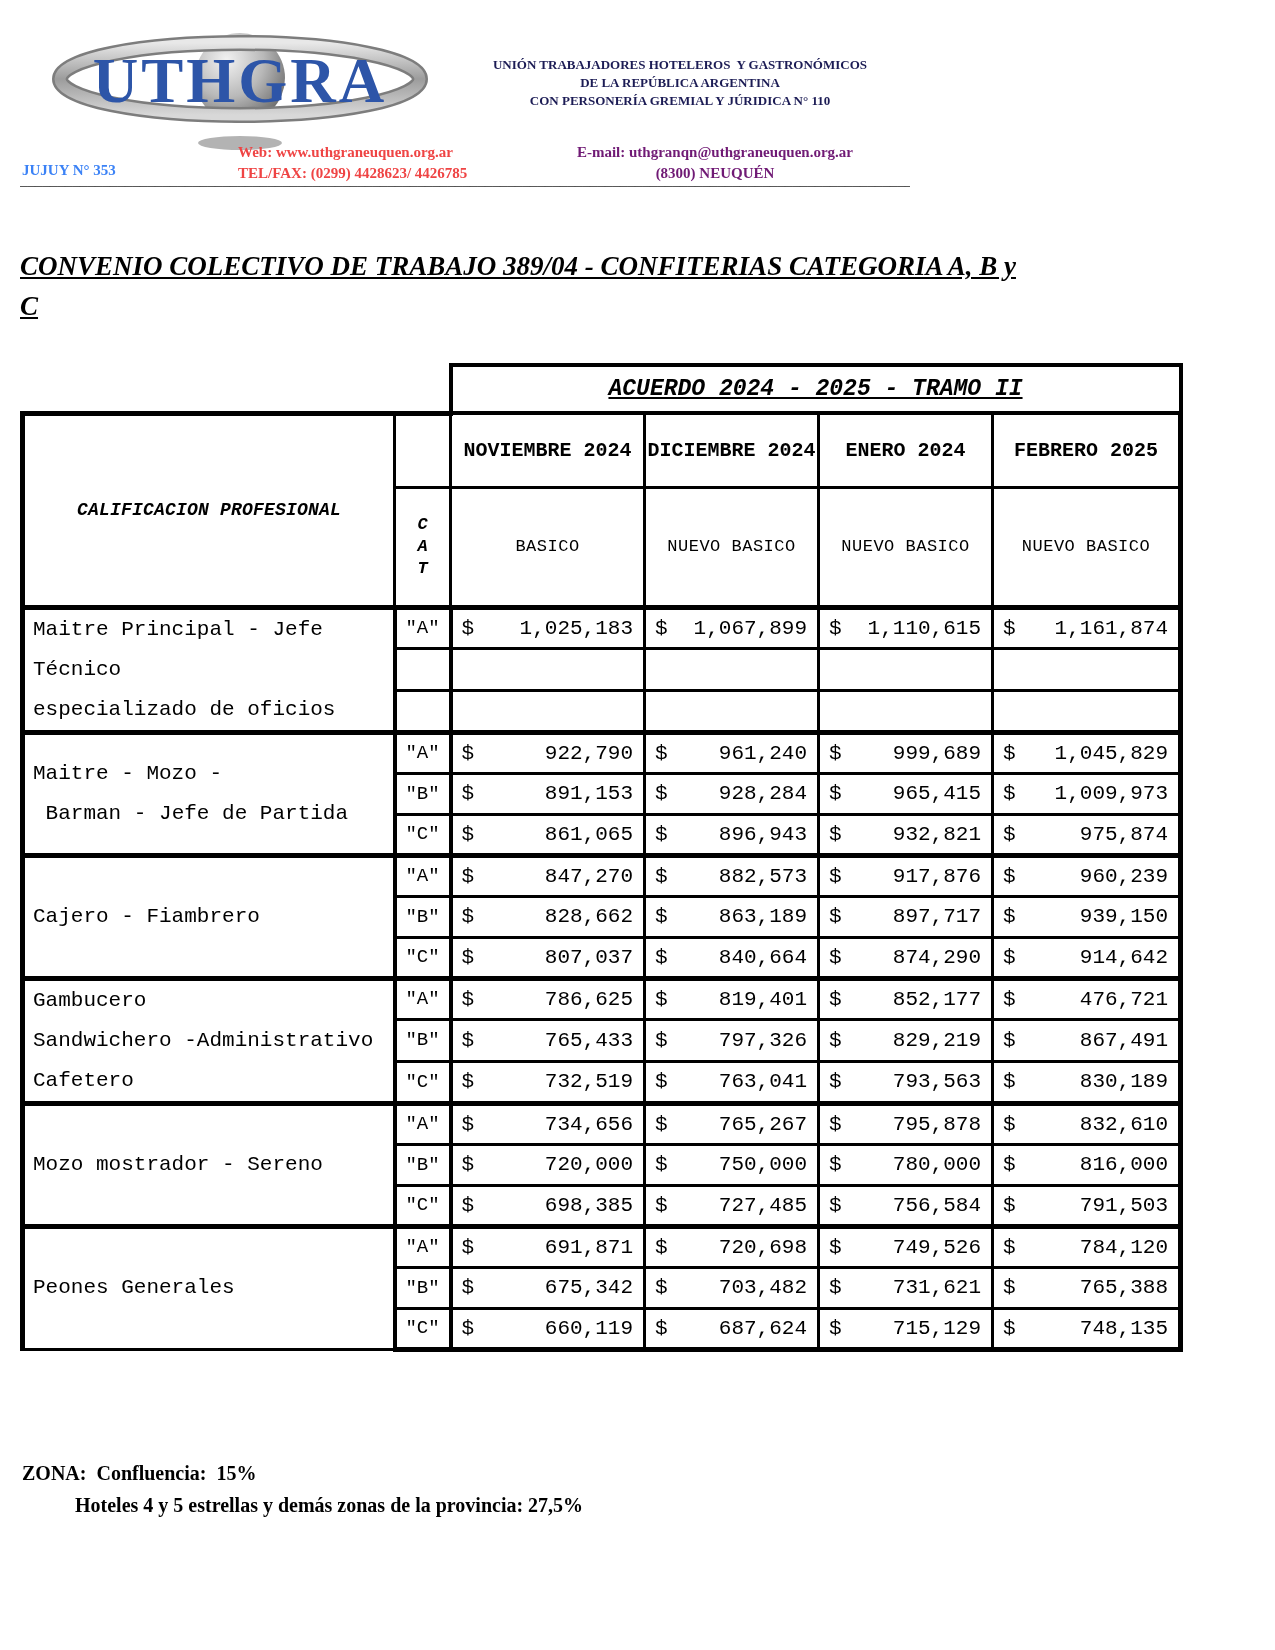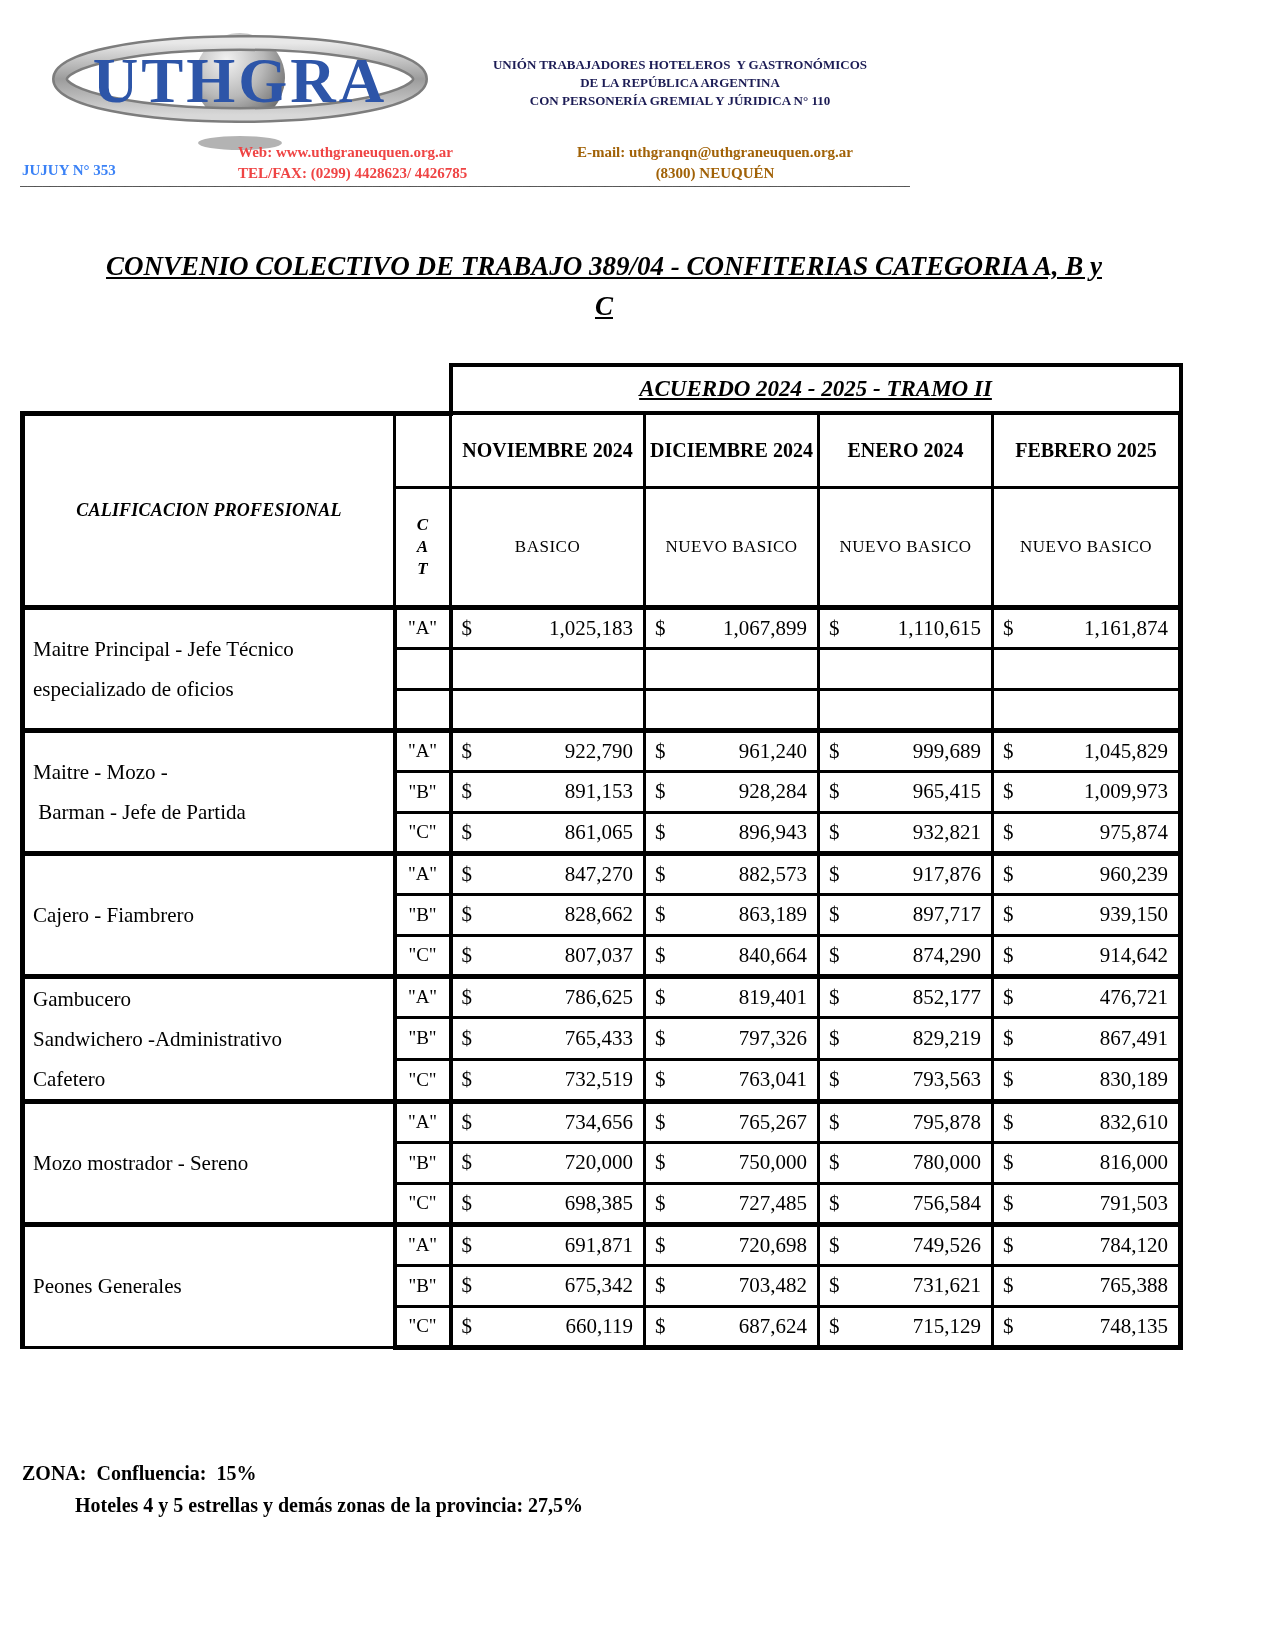--- a/index.html
+++ b/index.html
@@ -8,30 +8,30 @@
     font-family:"Liberation Serif","DejaVu Serif",serif;color:#000;overflow:hidden;
   }
   
   .logo{position:absolute;left:45px;top:26px;width:390px;height:126px;}
   .org-block{position:absolute;left:430px;top:56px;width:500px;text-align:center;
     color:#1c1c55;font-weight:bold;font-size:13px;line-height:18px;}
   .org-line{white-space:pre;}
   .contact-address{position:absolute;left:22px;top:162px;color:#3b82f6;font-weight:bold;font-size:15px;}
   .contact-mid{position:absolute;left:238px;top:142px;color:#ef4444;font-weight:bold;font-size:15px;line-height:21px;}
   .contact-right{position:absolute;left:555px;top:142px;width:320px;text-align:center;
-    color:#a16207;font-weight:bold;font-size:15px;line-height:21px;}
+    color:#701a75;font-weight:bold;font-size:15px;line-height:21px;}
   .separator{position:absolute;left:20px;top:172px;width:890px;height:24px;overflow:hidden;
     font-size:15px;color:#222;white-space:nowrap;letter-spacing:0;}
   
-  .doc-title{position:absolute;left:20px;top:246px;width:1168px;text-align:center;
+  .doc-title{position:absolute;left:20px;top:246px;width:1168px;
     font-style:italic;font-weight:bold;font-size:27px;line-height:40px;}
   .doc-title .t1,.doc-title .t2{text-decoration:underline;white-space:nowrap;}
   
   .tbl-wrap{position:absolute;left:20px;top:363px;}
-  table{border-collapse:collapse;table-layout:fixed;width:1158px;}
+  table{border-collapse:collapse;table-layout:fixed;width:1158px;font-family:Liberation Mono, monospace;}
   col.c-lbl{width:372px;} col.c-cat{width:56px;}
   col.c-m0{width:194px;} col.c-m1{width:174px;} col.c-m2{width:174px;} col.c-m3{width:188px;}
   td,th{border:3px solid #000;padding:0;vertical-align:middle;overflow:hidden;}
   tr.r-banner{height:48px;} tr.r-months{height:74px;} tr.r-sub{height:120px;}
   tbody tr{height:41px;}
   .spacer{border:none;}
   .banner{border:4px solid #000;text-align:center;font-style:italic;font-weight:bold;font-size:23px;}
   .banner span{text-decoration:underline;}
   .calif{border-left-width:5px;border-top-width:5px;text-align:center;
     font-style:italic;font-weight:bold;font-size:18px;letter-spacing:.2px;}

